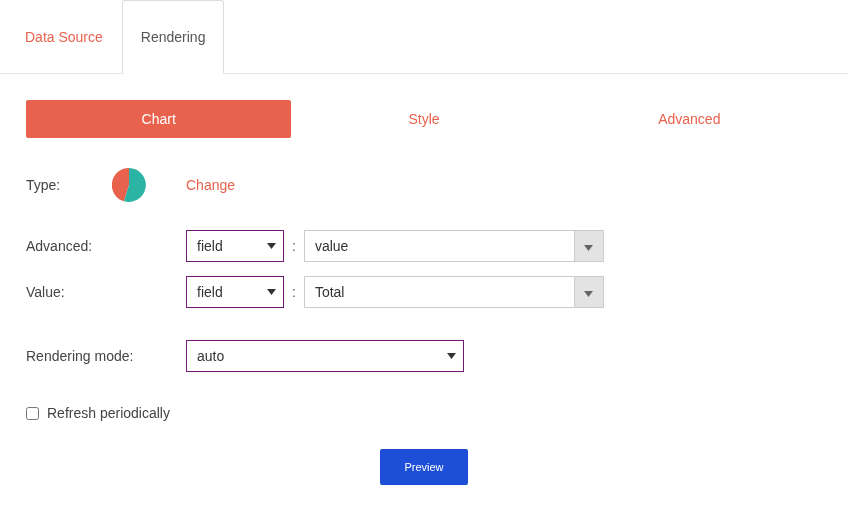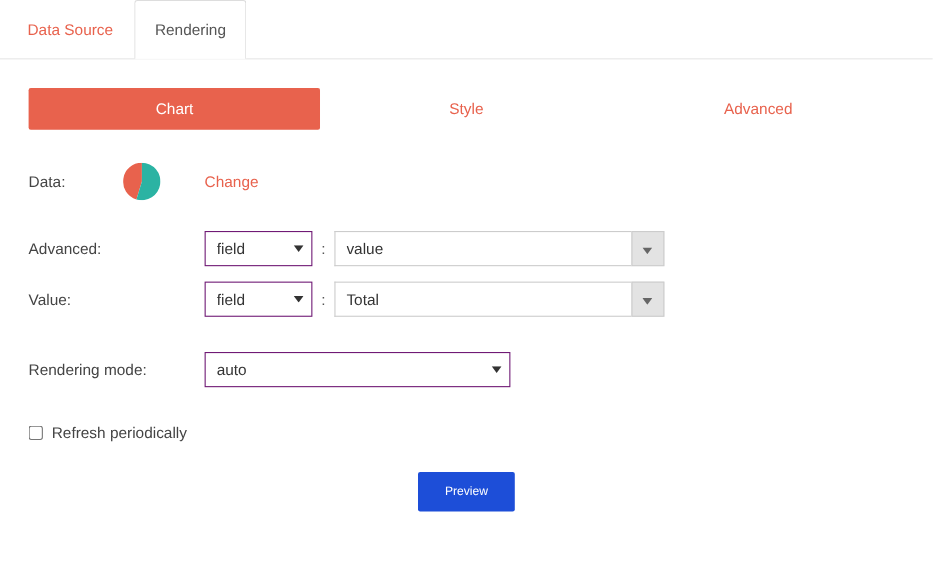--- a/index.html
+++ b/index.html
@@ -11,21 +11,21 @@
     width: 848px;
     height: 525px;
     overflow: hidden;
   }
   .outer-tabs {
     display: flex;
     border-bottom: 1px solid #e5e5e5;
     padding-left: 6px;
   }
   .outer-tab {
-    padding: 18px 18px;
+    padding: 28px 18px;
     color: #e8624d;
     cursor: pointer;
     border: 1px solid transparent;
     border-bottom: none;
     margin-bottom: -1px;
     border-radius: 3px 3px 0 0;
     position: relative;
   }
   .outer-tab.active {
     color: #555;
@@ -147,21 +147,21 @@
 
 <div class="inner-container">
 
   <div class="sub-tabs">
     <div class="sub-tab active">Chart</div>
     <div class="sub-tab">Style</div>
     <div class="sub-tab">Advanced</div>
   </div>
 
   <div class="row type-row">
-    <div class="label-col">Data:</div>
+    <div class="label-col">Type:</div>
     <div class="pie-icon">
       <svg width="34" height="34" viewBox="0 0 34 34">
         <path d="M17 17 L17 0 A17 17 0 0 0 12 33.3 Z" fill="#e8624d"></path>
         <path d="M17 17 L12 33.3 A17 17 0 1 0 17 0 Z" fill="#2bb3a3"></path>
       </svg>
     </div>
     <span class="link">Change</span>
   </div>
 
   <div class="row">

